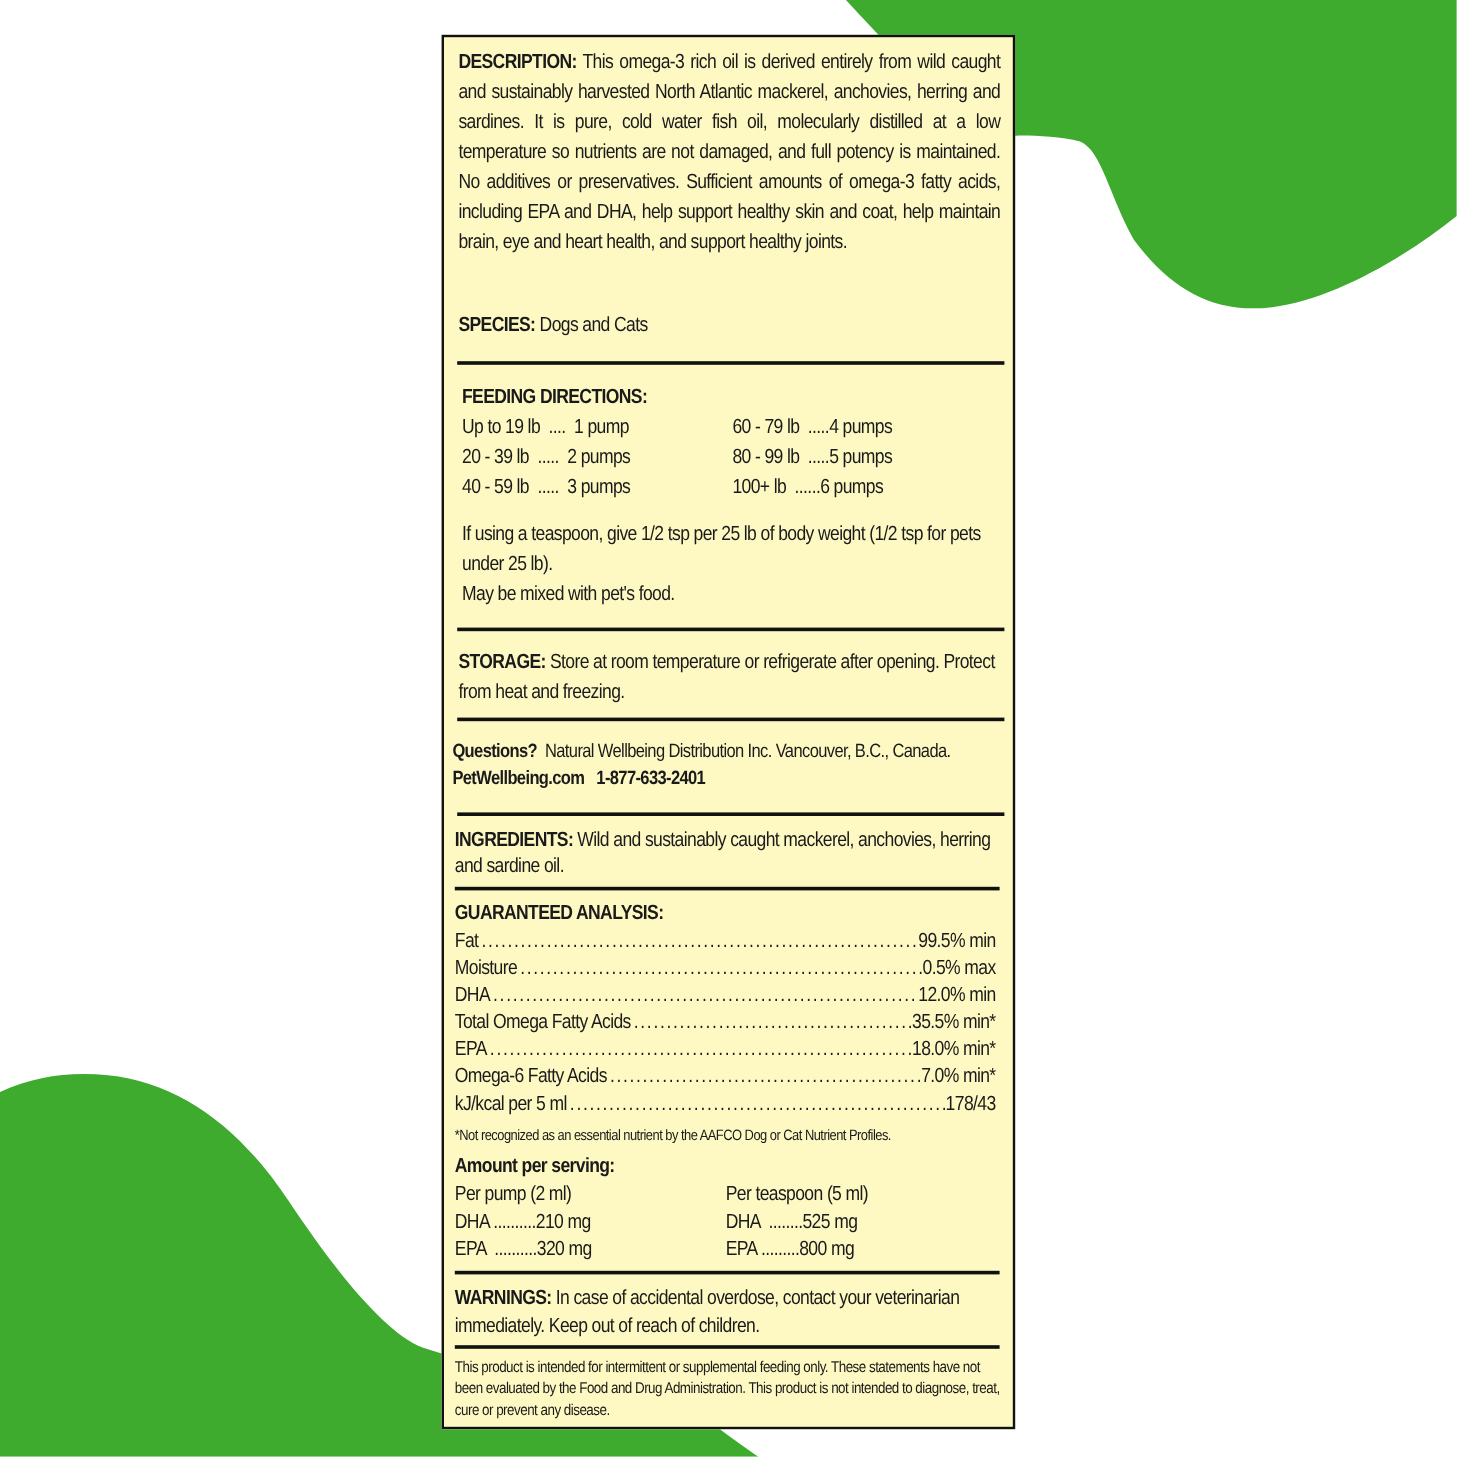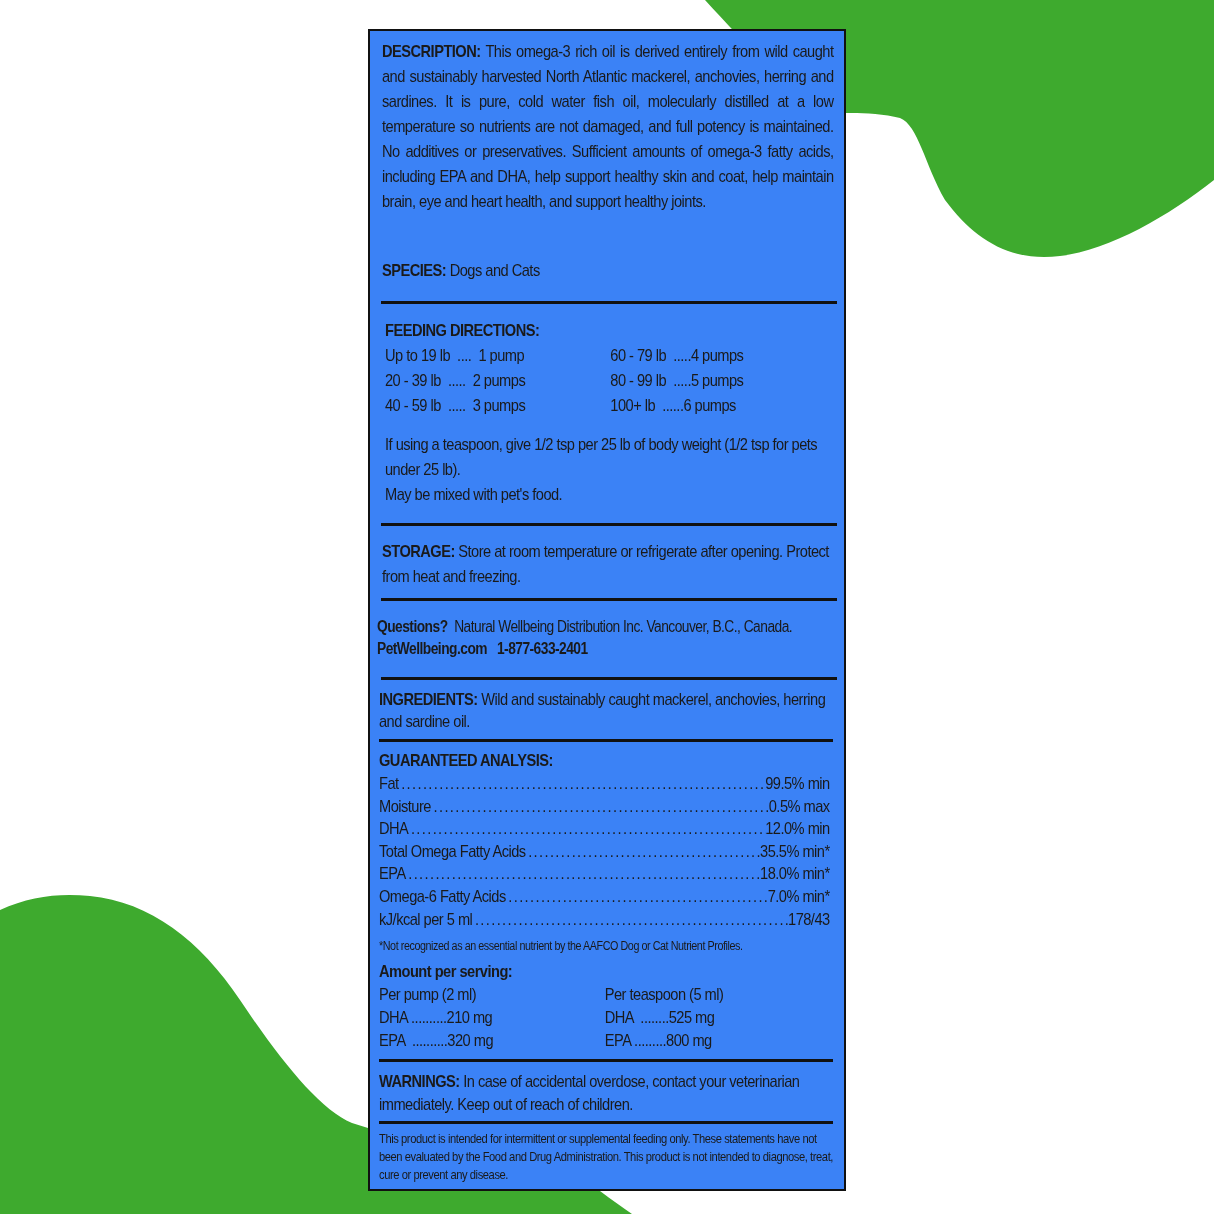--- a/index.html
+++ b/index.html
@@ -5,21 +5,21 @@
     html, body { margin: 0; padding: 0; }
     body {
       width: 1214px; height: 1214px; position: relative; overflow: hidden;
       background: #ffffff;
       font-family: "Liberation Sans", sans-serif;
       color: #1a1a1a;
     }
     .bg-svg { position: absolute; left: 0; top: 0; width: 1214px; height: 1214px; z-index: 0; }
     .label {
       position: absolute; left: 368px; top: 29px; width: 474px; height: 1158px;
-      border: 2px solid #111; background: #3b82f6; z-index: 1;
+      border: 2px solid #111; background: #fef9c3; z-index: 1;
       box-sizing: content-box;
     }
     .inner { position: absolute; left: 0; top: 0; width: 474px; }
     .txt {
       font-size: 17px; line-height: 25px; letter-spacing: -0.6px;
       transform: scaleX(0.86); transform-origin: left top;
     }
     .b { font-weight: bold; }
     .sec { position: absolute; left: 12px; width: 525px; }
     .rule { position: absolute; height: 3px; background: #111; }

